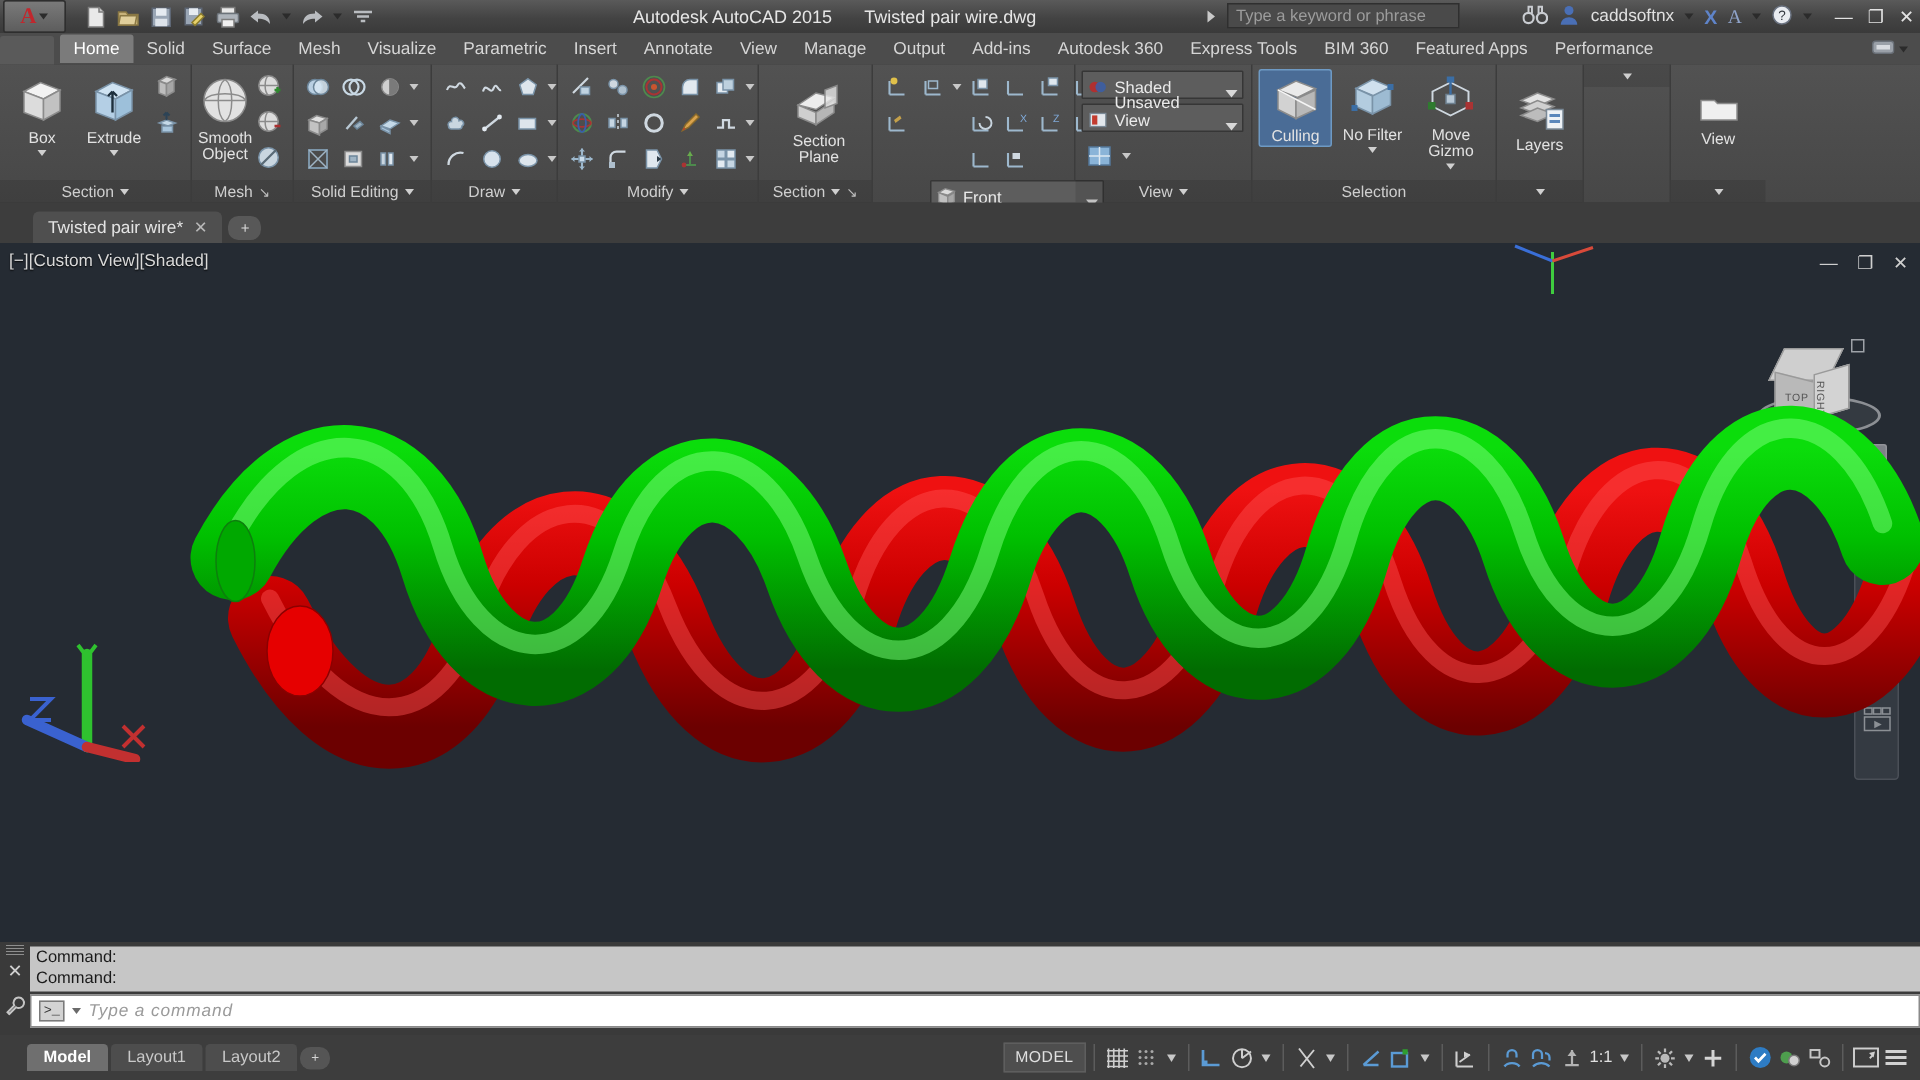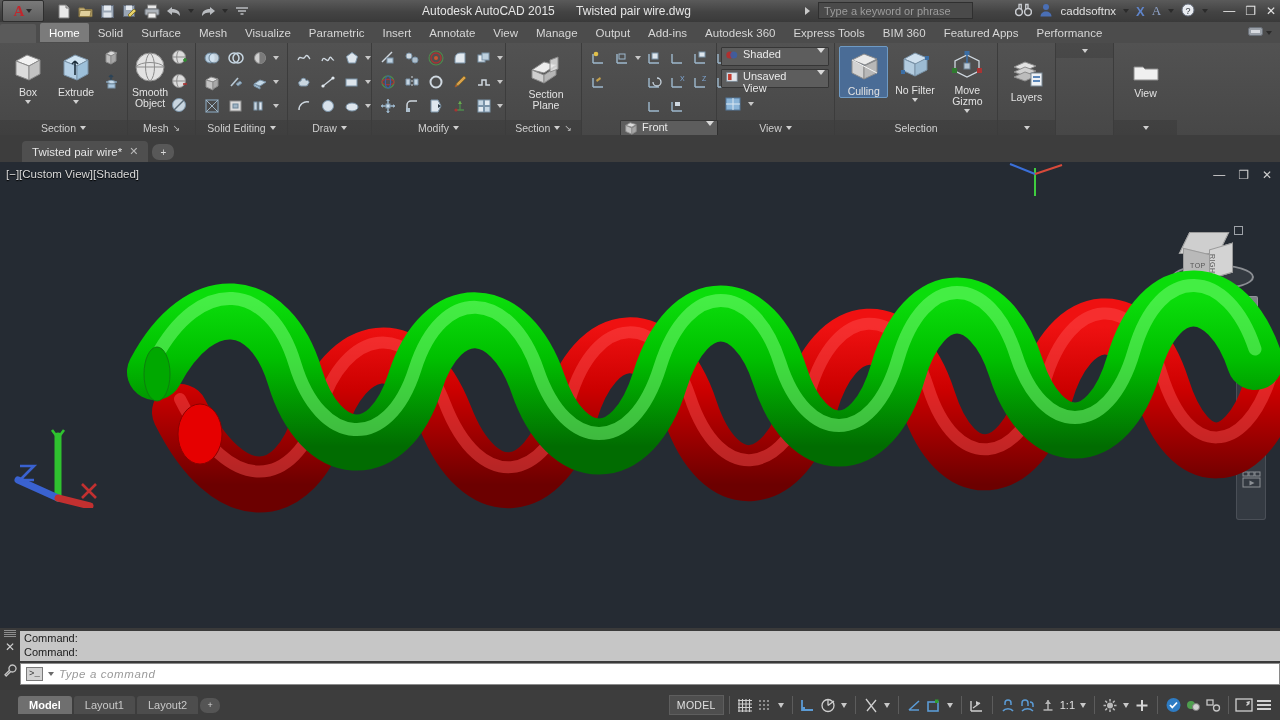--- a/index.html
+++ b/index.html
@@ -88,27 +88,27 @@
   .smgrid{ display:grid; grid-auto-flow:column; grid-template-rows:repeat(3,23px);
     gap:1px; }
   .sbtn{ width:23px;height:23px; display:flex;align-items:center;justify-content:center;
     border-radius:2px; cursor:default; }
   .scaret{ width:9px;height:23px;display:flex;align-items:center;justify-content:center; }
   .scaret i{ width:0;height:0;border-left:3px solid transparent;
     border-right:3px solid transparent;border-top:4px solid #c8c8c8; display:block;}
 
   .dropdown{
     height:19px; width:105px; background:#5d5d5d; border:1px solid #363636;
-    display:flex;align-items:flex-start;gap:4px;padding:0 3px; margin-bottom:3px;
+    display:flex;align-items:flex-end;gap:4px;padding:0 3px; margin-bottom:3px;
     font-size:11px;color:#eaeaea; border-radius:1px;
   }
   .dropdown .dd-caret{ margin-left:auto; width:0;height:0;
     border-left:4px solid transparent;border-right:4px solid transparent;
     border-top:5px solid #d8d8d8; }
-  .dropdown.wide{ width:98px; }
+  .dropdown.wide{ width:116px; }
 
   .cube-ico{ width:14px;height:14px; }
 
   
   .doctabs{
     position:absolute; left:0; top:135px; width:1280px; height:27px;
     background:#3d3d3d; display:flex; align-items:flex-end; padding-left:22px;
   }
   .doctab{
     height:21px; background:#4f4f4f; border-radius:4px 4px 0 0;

